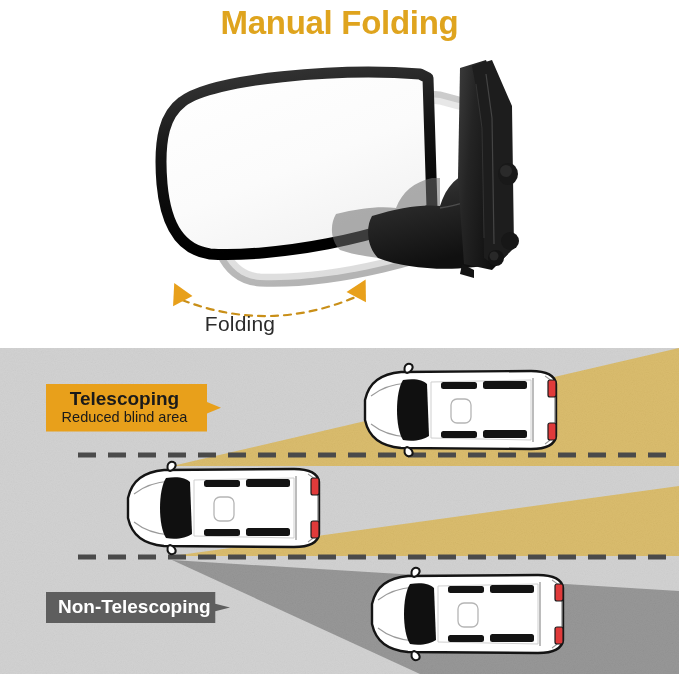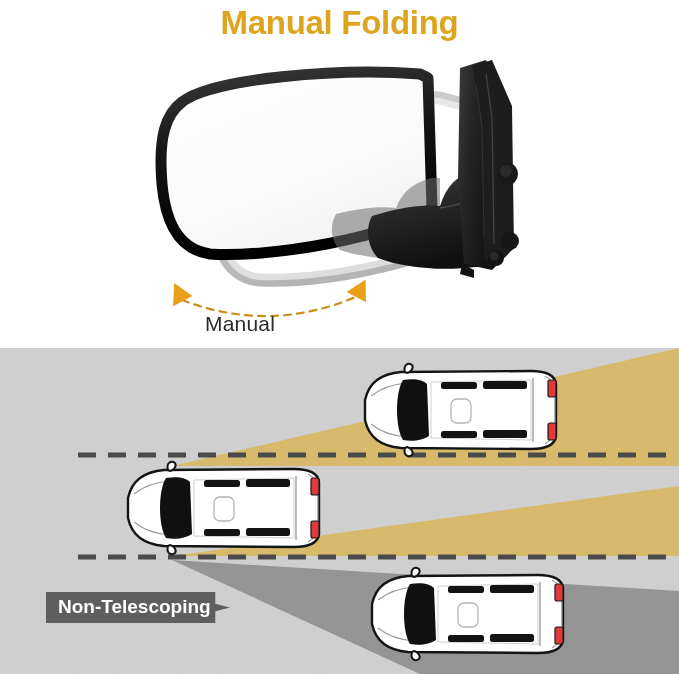--- a/index.html
+++ b/index.html
@@ -240,21 +240,21 @@
         </g>
       </svg>
     </div>
 
     <svg id="folding-arc-svg" width="240" height="60" viewBox="0 0 240 60">
       <path d="M 32 28 Q 120 62, 208 24" fill="none" stroke="#C98F18" stroke-width="2.2" stroke-dasharray="7 6" stroke-linecap="round"></path>
       <polygon points="30,10 18,30 40,30" fill="#E8A01B" transform="rotate(-28 29 22)"></polygon>
       <polygon points="210,6 199,26 221,26" fill="#E8A01B" transform="rotate(28 210 18)"></polygon>
     </svg>
 
-    <div id="folding-label">Manual</div>
+    <div id="folding-label">Folding</div>
   </div>
 
   <div id="road-section">
     <svg id="road-svg" width="679" height="326" viewBox="0 0 679 326">
       <defs>
 
         <filter id="speckle" x="0" y="0" width="100%" height="100%">
           <feTurbulence type="fractalNoise" baseFrequency="0.95" numOctaves="3" seed="7" result="noise"></feTurbulence>
           <feColorMatrix in="noise" type="saturate" values="0" result="desat"></feColorMatrix>
           <feComponentTransfer in="desat" result="contrast">
@@ -327,18 +327,22 @@
 
       <line x1="78" y1="107" x2="672" y2="107" stroke="#4a4a4a" stroke-width="5" stroke-dasharray="18 12"></line>
       <line x1="78" y1="209" x2="672" y2="209" stroke="#4a4a4a" stroke-width="5" stroke-dasharray="18 12"></line>
 
       <use href="#car-topdown" x="355" y="18"></use>
       <use href="#car-topdown" x="118" y="116"></use>
       <use href="#car-topdown" x="362" y="222"></use>
     </svg>
   </div>
 
+  <div class="banner" id="banner-telescoping">
+    <div class="ban-title">Telescoping</div>
+    <div class="ban-sub">Reduced blind area</div>
+  </div>
 
   <div class="banner" id="banner-nontelescoping">
     <div class="ban-title">Non-Telescoping</div>
   </div>
 
 </div>
 
 </body></html>

